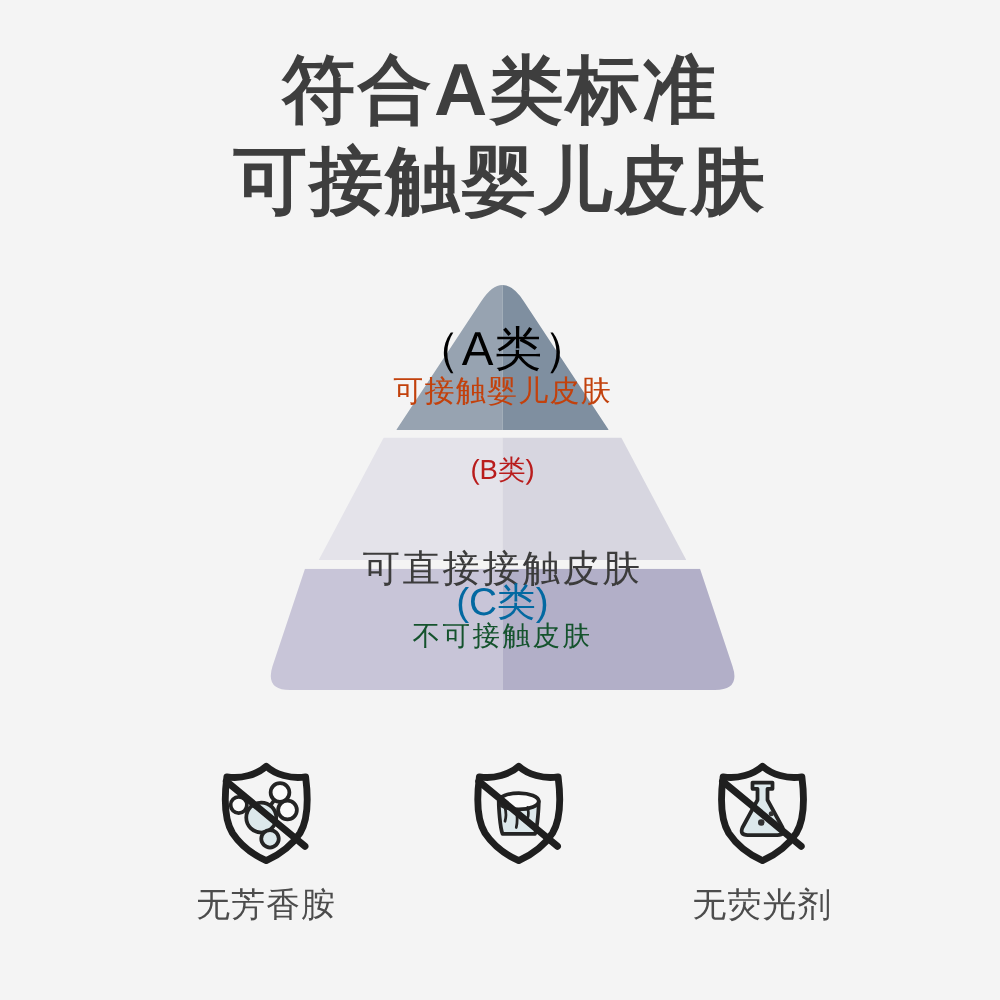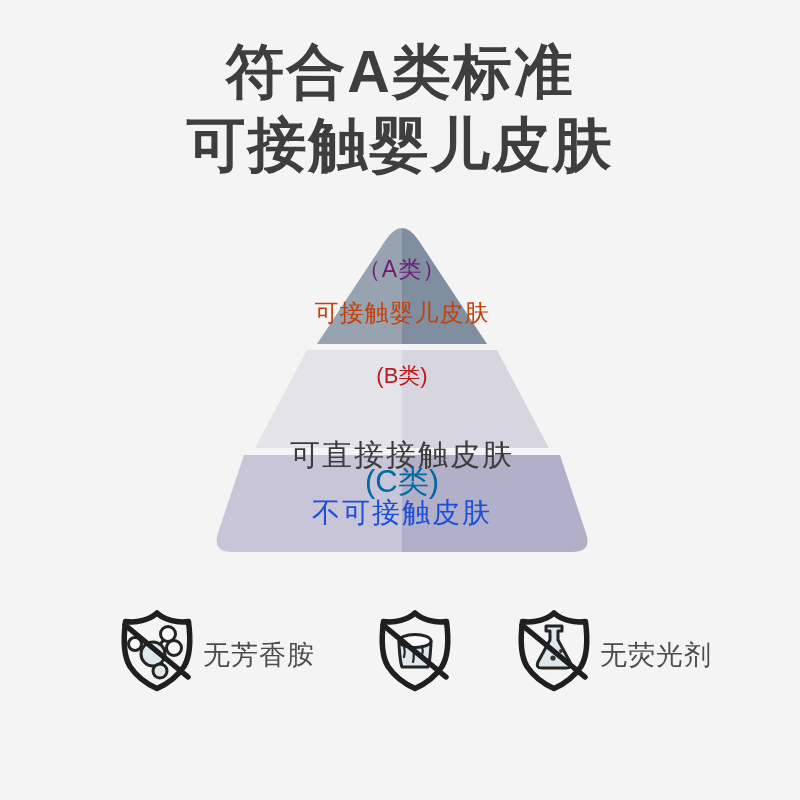--- a/index.html
+++ b/index.html
@@ -16,30 +16,30 @@
     text-align:center;font-weight:900;color:#3e3e3e;
     font-size:59px;line-height:73px;letter-spacing:2px;
   }
 
   
   .pyramid-svg{position:absolute;left:0;top:0;}
 
   
   .tier-text{position:absolute;left:402px;transform:translateX(-50%);
     white-space:nowrap;text-align:center;}
-  .tierA-label{top:254px;font-size:23px;color:#701a75;letter-spacing:1px;}
+  .tierA-label{top:254px;font-size:38px;color:#000000;letter-spacing:1px;}
   .tierA-desc {top:297px;font-size:24px;color:#c2410c;letter-spacing:1px;}
   .tierB-label{top:361px;font-size:22px;color:#b91c1c;}
   .tierB-desc {top:395px;font-size:30px;color:#3c3c3c;letter-spacing:2px;margin-top:40px;}
   .tierC-label{top:461px;font-size:31px;color:#0369a1;}
-  .tierC-desc {top:494px;font-size:28px;color:#1d4ed8;letter-spacing:2px;}
+  .tierC-desc {top:494px;font-size:22px;color:#14532d;letter-spacing:2px;}
 
   
   .feature{position:absolute;top:604px;transform:translateX(-50%);
-    display:flex;flex-direction:row;align-items:center;}
+    display:flex;flex-direction:column;align-items:center;}
   .feature-1{left:213px;} .feature-2{left:415px;} .feature-3{left:610px;}
   .feature-label{margin-top:10px;font-size:27px;color:#4c4c4c;letter-spacing:1px;white-space:nowrap;}
 </style>
 </head>
 <body>
 
 <div class="stage">
 
   <div class="title">
     <div>符合A类标准</div>

